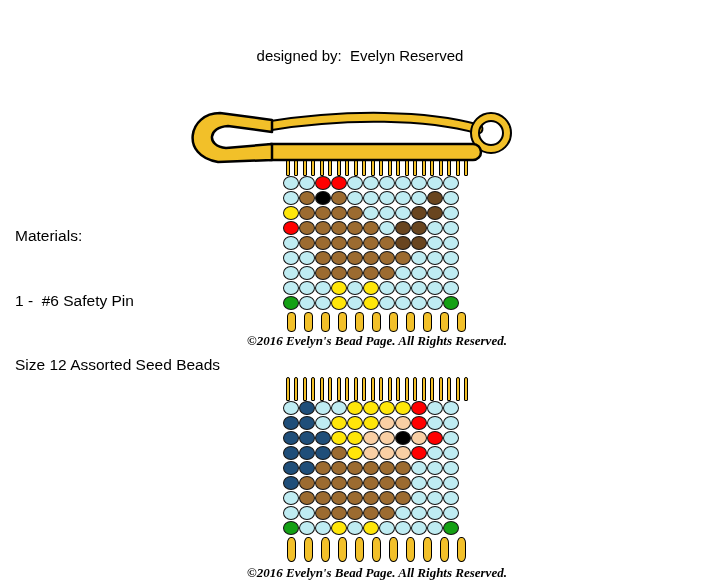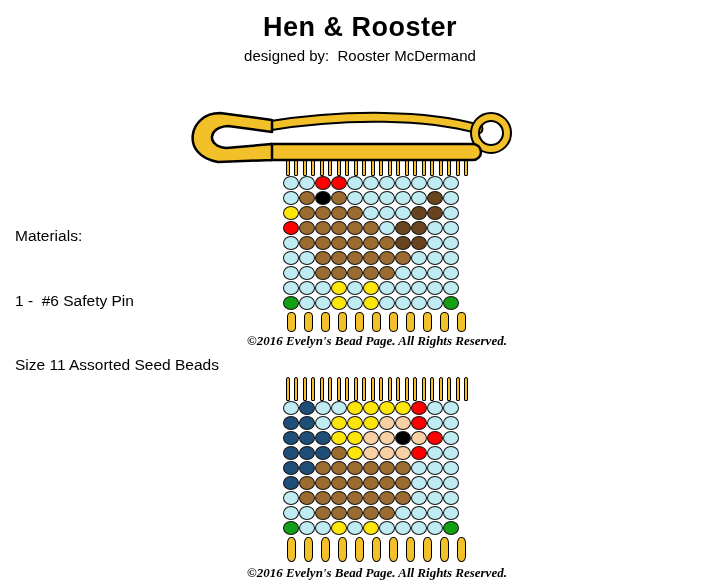--- a/index.html
+++ b/index.html
@@ -57,40 +57,39 @@
 
   .pin-svg{position:absolute;left:178px;top:100px;z-index:5;pointer-events:none;}
   .gold-fill{fill:var(--gold);}
   .gold-stroke{stroke:var(--gold);}
 </style>
 </head>
 <body>
 
 <div class="page">
 
-  <div class="title">Hen &amp; Rooster</div>
-  <div class="subtitle">designed by:  Rooster McDermand</div>
+  <div class="subtitle">designed by:  Evelyn Reserved</div>
 
   <svg class="pin-svg" width="348" height="70" viewBox="0 0 348 70">
 
     <path d="M 90 26 C 170 13, 250 15, 300 29" fill="none" stroke="#000" stroke-width="11" stroke-linecap="round"></path>
     <path d="M 90 26 C 170 13, 250 15, 300 29" fill="none" class="gold-stroke" stroke-width="7" stroke-linecap="round"></path>
 
     <circle cx="313" cy="33" r="16" fill="none" stroke="#000" stroke-width="10"></circle>
     <circle cx="313" cy="33" r="16" fill="none" class="gold-stroke" stroke-width="6"></circle>
 
     <rect x="85" y="44" width="218" height="16" rx="8" class="gold-fill" stroke="#000" stroke-width="2.5"></rect>
 
     <path d="M 94 20 L 42 13 C 10 13, 2 56, 40 62 L 94 60 L 94 44 L 48 48 C 28 46, 30 27, 50 26 L 94 32 Z" class="gold-fill" stroke="#000" stroke-width="2.5" stroke-linejoin="round"></path>
   </svg>
 
   <div class="materials">
     <div>Materials:</div>
     <div>1 -  #6 Safety Pin</div>
-    <div>Size 11 Assorted Seed Beads</div>
+    <div>Size 12 Assorted Seed Beads</div>
   </div>
 
   <div id="hen-pattern" class="pattern">
     <div class="pin-tops">
         <div class="pin-cell">
           <span class="prong"></span>
           <span class="prong"></span>
         </div>
         <div class="pin-cell">
           <span class="prong"></span>

